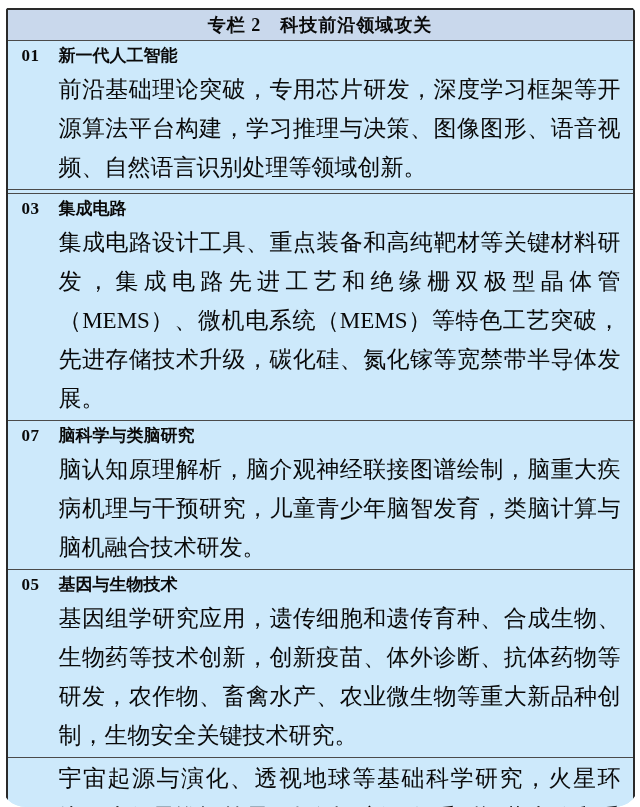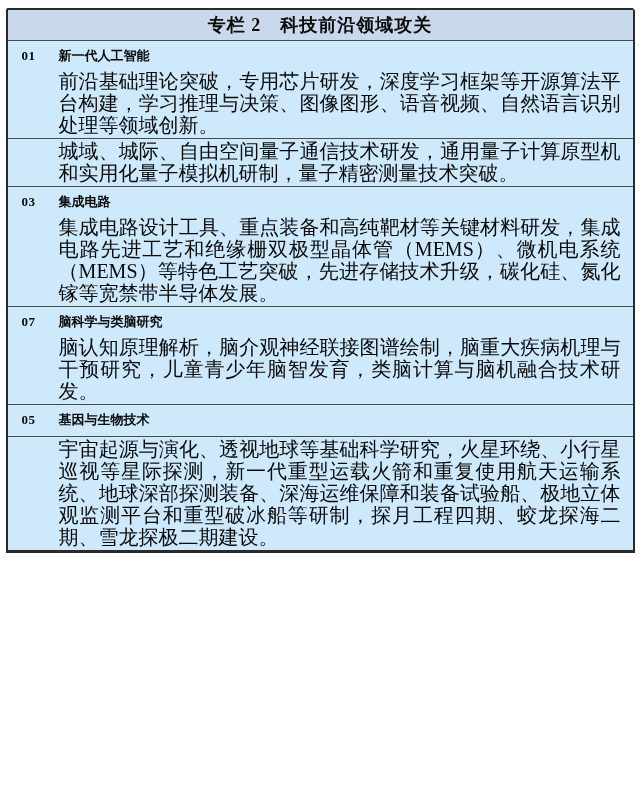--- a/index.html
+++ b/index.html
@@ -43,75 +43,75 @@
   }
   .section {
     background: var(--body-bg);
     padding: 1px 12px 2px 14px;
   }
   .section + .section {
     border-top: 1px solid var(--divider);
   }
   .title-line {
     font-weight: bold;
-    font-size: 13px;
+    font-size: 17px;
     line-height: 28px;
     white-space: nowrap;
   }
   .num {
     display: inline-block;
     width: 37px;
     font-weight: bold;
     letter-spacing: 0.5px;
   }
   .body-text {
     margin-left: 37px;
-    font-size: 20px;
-    line-height: 22px;
+    font-size: 23px;
+    line-height: 39px;
     text-align: justify;
     text-justify: inter-ideograph;
   }
 </style>
 </head>
 <body>
 
 <div class="page">
   <div class="panel">
 
     <div class="panel-header">专栏 2　科技前沿领域攻关</div>
 
     <div class="section">
       <div class="title-line">
         <span class="num">01</span><span class="title">新一代人工智能</span>
       </div>
       <p class="body-text">前沿基础理论突破，专用芯片研发，深度学习框架等开源算法平台构建，学习推理与决策、图像图形、语音视频、自然语言识别处理等领域创新。</p>
     </div>
 
     <div class="section">
-      <p class="body-text">城域、城际、自由空间量子通信技术研发，通用量子计算原型机和实用化量子模拟机研制，量子精密测量技术突破。</p>
     </div>
 
     <div class="section">
       <div class="title-line">
         <span class="num">03</span><span class="title">集成电路</span>
       </div>
       <p class="body-text">集成电路设计工具、重点装备和高纯靶材等关键材料研发，集成电路先进工艺和绝缘栅双极型晶体管（MEMS）、微机电系统（MEMS）等特色工艺突破，先进存储技术升级，碳化硅、氮化镓等宽禁带半导体发展。</p>
     </div>
 
     <div class="section">
       <div class="title-line">
         <span class="num">07</span><span class="title">脑科学与类脑研究</span>
       </div>
       <p class="body-text">脑认知原理解析，脑介观神经联接图谱绘制，脑重大疾病机理与干预研究，儿童青少年脑智发育，类脑计算与脑机融合技术研发。</p>
     </div>
 
     <div class="section">
       <div class="title-line">
         <span class="num">05</span><span class="title">基因与生物技术</span>
       </div>
+      <p class="body-text">基因组学研究应用，遗传细胞和遗传育种、合成生物、生物药等技术创新，创新疫苗、体外诊断、抗体药物等研发，农作物、畜禽水产、农业微生物等重大新品种创制，生物安全关键技术研究。</p>
     </div>
 
 
     <div class="section">
       <p class="body-text">宇宙起源与演化、透视地球等基础科学研究，火星环绕、小行星巡视等星际探测，新一代重型运载火箭和重复使用航天运输系统、地球深部探测装备、深海运维保障和装备试验船、极地立体观监测平台和重型破冰船等研制，探月工程四期、蛟龙探海二期、雪龙探极二期建设。</p>
     </div>
 
   </div>
 </div>
 

